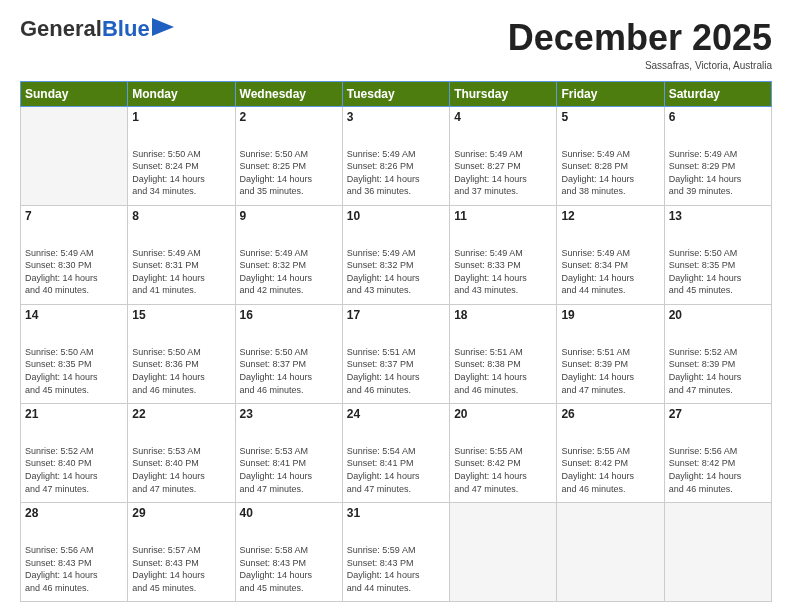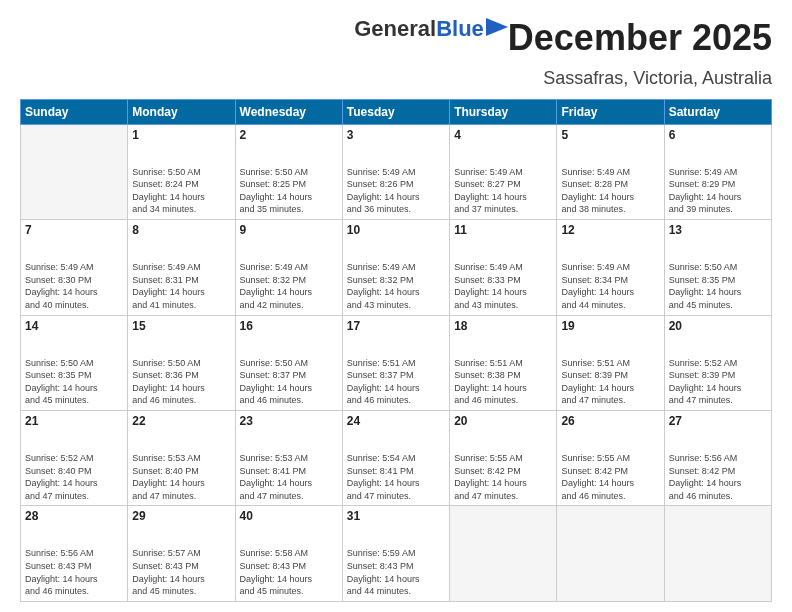--- a/index.html
+++ b/index.html
@@ -12,21 +12,21 @@
     }
     .page {
       width: 792px;
       height: 612px;
       padding: 18px 20px 10px 20px;
       display: flex;
       flex-direction: column;
     }
     .header {
       display: flex;
-      justify-content: flex-end;
+      justify-content: space-between;
       align-items: flex-start;
       margin-bottom: 10px;
     }
     .logo {
       display: flex;
       flex-direction: column;
       align-items: flex-start;
     }
     .logo-text {
       font-size: 22px;
@@ -38,32 +38,32 @@
     .title-block {
       text-align: right;
     }
     .cal-title {
       font-size: 36px;
       font-weight: bold;
       color: #222;
       line-height: 1.1;
     }
     .cal-subtitle {
-      font-size: 18px;
+      font-size: 10px;
       color: #444;
-      margin-top: 10px;
+      margin-top: 2px;
     }
     .calendar {
       flex: 1;
       border-collapse: collapse;
       width: 100%;
       table-layout: fixed;
     }
     .calendar thead tr th {
-      background: #0369a1;
+      background: #4d7c0f;
       color: #fff;
       font-size: 12px;
       font-weight: bold;
       padding: 5px 4px;
       text-align: left;
       border: 1px solid #5a9ae5;
     }
     .calendar tbody tr td {
       border: 1px solid #ccc;
       vertical-align: top;

